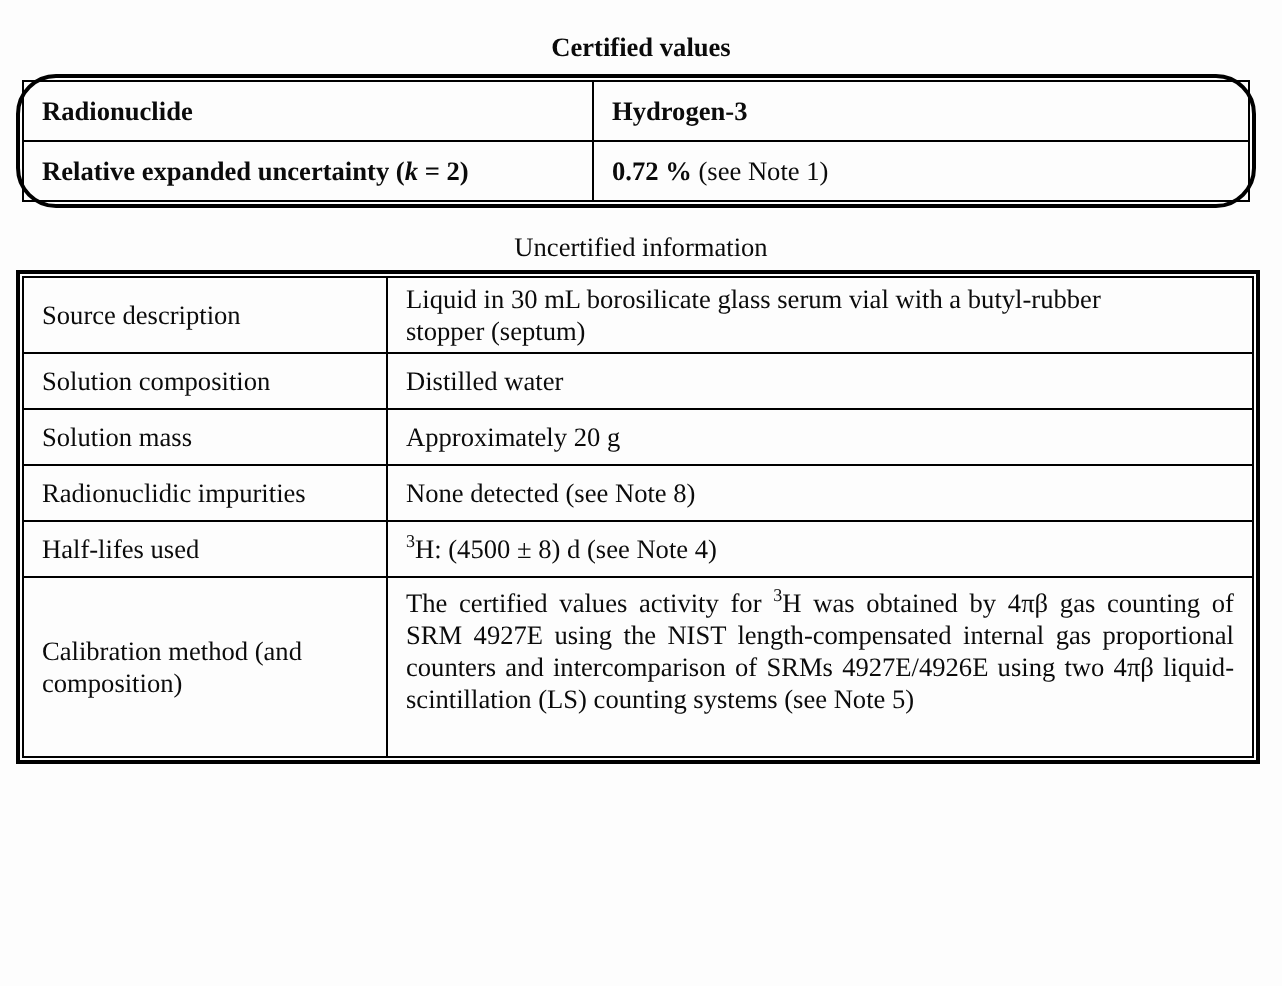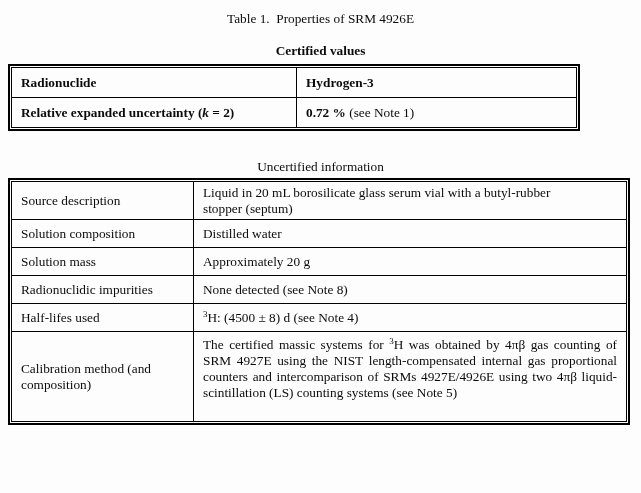--- a/index.html
+++ b/index.html
@@ -14,30 +14,30 @@
   .title {
     padding-top: 11px;
     text-align: center;
     white-space: pre;
   }
   .heading {
     text-align: center;
     margin-top: 16px;
   }
   #certified-heading { font-weight: bold; }
-  #uncertified-heading { margin-top: 28px; }
+  #uncertified-heading { margin-top: 12px; }
 
   .tbl-outer {
     box-sizing: border-box;
     border: 2px solid #000;
     padding: 1px;
     margin-left: 8px;
     background: #fdfdfd;
   }
-  .t1 { margin-top: 5px; width: 572px; }
+  .t1 { margin-top: 5px; width: 620px; border-radius: 20px; }
   .t2 { margin-top: 3px;  width: 622px; }
 
   table { width: 100%; border-collapse: collapse; table-layout: fixed; }
   td {
     border: 1px solid #000;
     vertical-align: middle;
     line-height: 16px;
     padding: 0 10px 0 9px;
     overflow: hidden;
   }
@@ -53,21 +53,20 @@
   }
   sup { font-size: 9px; line-height: 0; vertical-align: super; }
   .it { font-style: italic; }
   .fw-n { font-weight: normal; }
 </style>
 </head>
 <body>
 
 <main>
 
-  <div class="title">Table 1.  Properties of SRM 4926E</div>
 
   <div class="heading" id="certified-heading">Certified values</div>
 
   <div class="tbl-outer t1">
     <table>
       <colgroup>
           <col style="width:285px">
           <col>
         </colgroup>
       <tbody id="certified-body">
@@ -87,39 +86,39 @@
 
   <div class="tbl-outer t2">
     <table>
       <colgroup>
           <col style="width:182px">
           <col>
         </colgroup>
       <tbody id="uncertified-body">
           <tr>
             <td><span>Source description</span></td>
-            <td><span>Liquid in 20 mL borosilicate glass serum vial with a butyl-rubber</span><br><span>stopper (septum)</span></td>
+            <td><span>Liquid in 30 mL borosilicate glass serum vial with a butyl-rubber</span><br><span>stopper (septum)</span></td>
           </tr>
           <tr>
             <td><span>Solution composition</span></td>
             <td><span>Distilled water</span></td>
           </tr>
           <tr>
             <td><span>Solution mass</span></td>
             <td><span>Approximately 20 g</span></td>
           </tr>
           <tr>
             <td><span>Radionuclidic impurities</span></td>
             <td><span>None detected (see Note 8)</span></td>
           </tr>
           <tr>
             <td><span>Half-lifes used</span></td>
             <td><sup>3</sup><span>H: (4500 ± 8) d (see Note 4)</span></td>
           </tr>
           <tr>
             <td><span>Calibration method (and</span><br><span>composition)</span></td>
-            <td><span>The certified massic systems for </span><sup>3</sup><span>H was obtained by 4πβ gas counting of SRM 4927E using the NIST length-compensated internal gas proportional counters and intercomparison of SRMs 4927E/4926E using two 4πβ liquid-scintillation (LS) counting systems (see Note 5)</span></td>
+            <td><span>The certified values activity for </span><sup>3</sup><span>H was obtained by 4πβ gas counting of SRM 4927E using the NIST length-compensated internal gas proportional counters and intercomparison of SRMs 4927E/4926E using two 4πβ liquid-scintillation (LS) counting systems (see Note 5)</span></td>
           </tr>
         </tbody>
     </table>
   </div>
 
 </main>
 
 </body></html>

